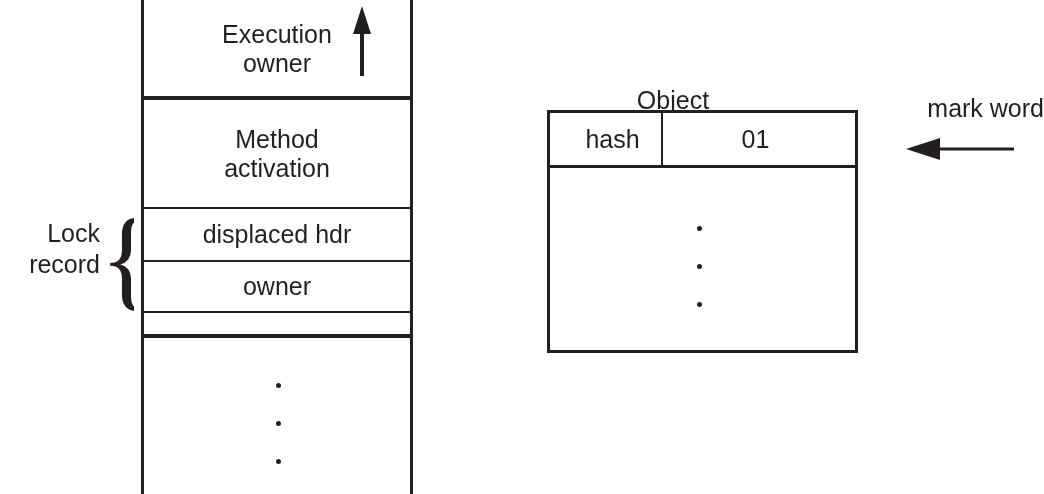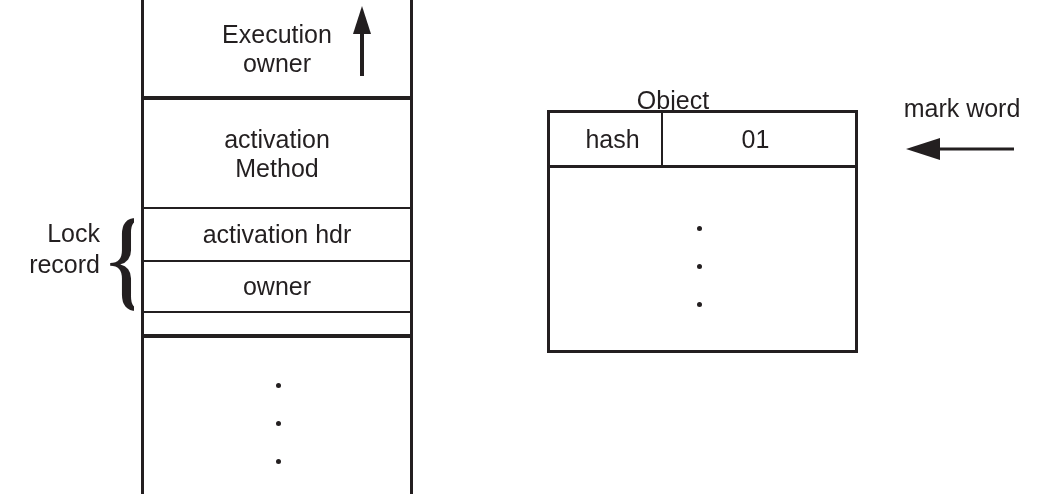--- a/index.html
+++ b/index.html
@@ -166,21 +166,21 @@
     top: 58px;
     width: 130px;
     margin-top: 28px;
   }
 
   
   #mark-word-label {
     left: 880px;
     top: 94px;
     width: 164px;
-    text-align: center;
+    text-align: right;
   }
   #mark-word-arrow {
     position: absolute;
     left: 906px;
     top: 138px;
     width: 108px;
     height: 22px;
   }
 </style>
 </head>
@@ -198,26 +198,26 @@
     <div class="hrule thin" style="top:260px;"></div>
     <div class="hrule thin" style="top:311px;"></div>
     <div class="hrule thick" style="top:334px;"></div>
 
     <div class="stack-row" style="top:6px; height:86px; flex-direction:column; justify-content:center;">
       <div>Execution</div>
       <div>owner</div>
     </div>
 
     <div class="stack-row" style="top:100px; height:107px; flex-direction:column;">
+      <div>Method</div>
       <div>activation</div>
-      <div>Method</div>
     </div>
 
     <div class="stack-row" style="top:209px; height:51px;">
-      <span>activation hdr</span>
+      <span>displaced hdr</span>
     </div>
 
     <div class="stack-row" style="top:262px; height:49px;">
       <span>owner</span>
     </div>
 
     <div class="stack-row" style="top:313px; height:21px;">
       <span></span>
     </div>
 

